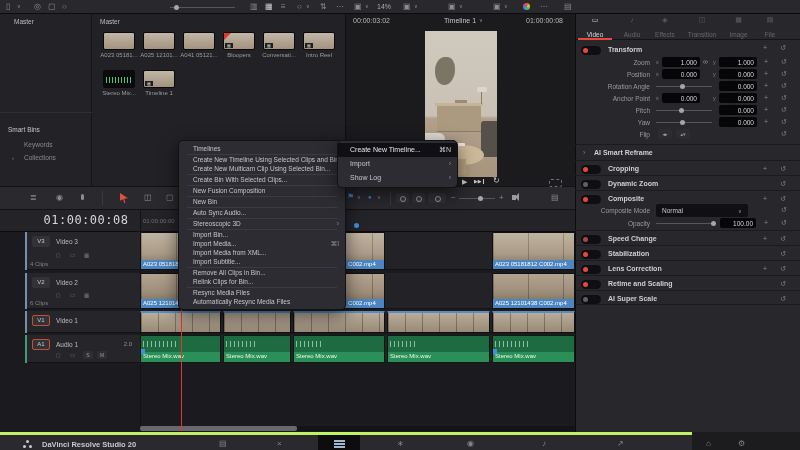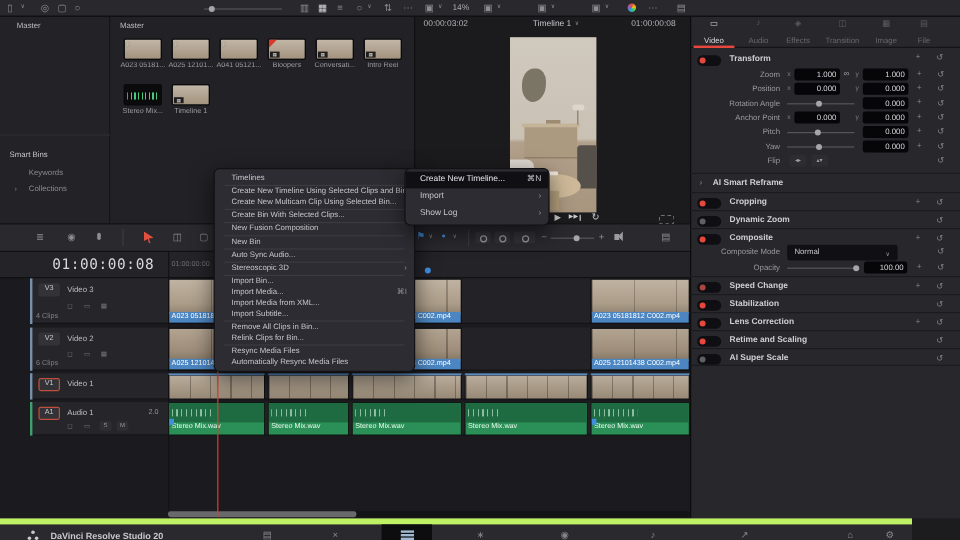--- a/index.html
+++ b/index.html
@@ -9,21 +9,21 @@
 .i{position:absolute;color:#8c8c91;font-size:8px;line-height:1}
 .mono{font-family:"DejaVu Sans Mono",monospace}
 
 .topbar{position:absolute;left:0;top:0;width:800px;height:14px;background:#28282d;border-bottom:1px solid #0c0c0e;z-index:3}
 .binpanel{position:absolute;left:0;top:14px;width:92px;height:172px;background:#232327;border-right:1px solid #141417}
 .pool{position:absolute;left:92px;top:14px;width:253px;height:172px;background:#212126}
 .viewerP{position:absolute;left:345px;top:14px;width:230px;height:172px;background:#1b1b1e;border-left:1px solid #101013}
 .inspector{position:absolute;left:575px;top:0;width:225px;height:432px;background:#27272c;border-left:1px solid #0c0c0e}
 .toolbar{position:absolute;left:0;top:186px;width:575px;height:24px;background:#29292e;border-top:1px solid #121215;border-bottom:1px solid #121215}
 .tl{position:absolute;left:0;top:210px;width:575px;height:222px;background:#1b1b1f}
-.bottom{position:absolute;left:0;top:432px;width:760px;height:18px;background:#29292e;border-top:5px solid #bef264;z-index:3}
+.bottom{position:absolute;left:0;top:432px;width:692px;height:18px;background:#29292e;border-top:3px solid #bef264;z-index:3}
 
 .slider-line{position:absolute;height:1px;background:#55555a}
 .slider-dot{position:absolute;width:5px;height:5px;border-radius:50%;background:#a5a5aa}
 .pal{position:absolute;width:7px;height:7px;border-radius:50%;background:conic-gradient(#e74c3c,#f1c40f,#2ecc71,#3498db,#9b59b6,#e74c3c)}
 
 .pthumb{position:absolute;width:32px;height:18px;border-radius:2px;background:linear-gradient(#c2b6a6,#a3937e);border:1px solid #0a0a0c;overflow:hidden}
 .plabel{position:absolute;width:40px;text-align:center;font-size:6px;color:#9c9ca0;white-space:nowrap;overflow:hidden}
 .badge-tl{position:absolute;left:1px;bottom:1px;width:8px;height:5px;background:rgba(8,8,10,.85);color:#d6d6d6;font-size:4px;line-height:5px;text-align:center}
 .note-b{position:absolute;left:1px;top:1px;font-size:5px;color:#e6e6e6;text-shadow:0 0 2px #000}
 .flagcorner{position:absolute;left:0;top:0;width:0;height:0;border-top:7px solid #d9382a;border-right:7px solid transparent}

